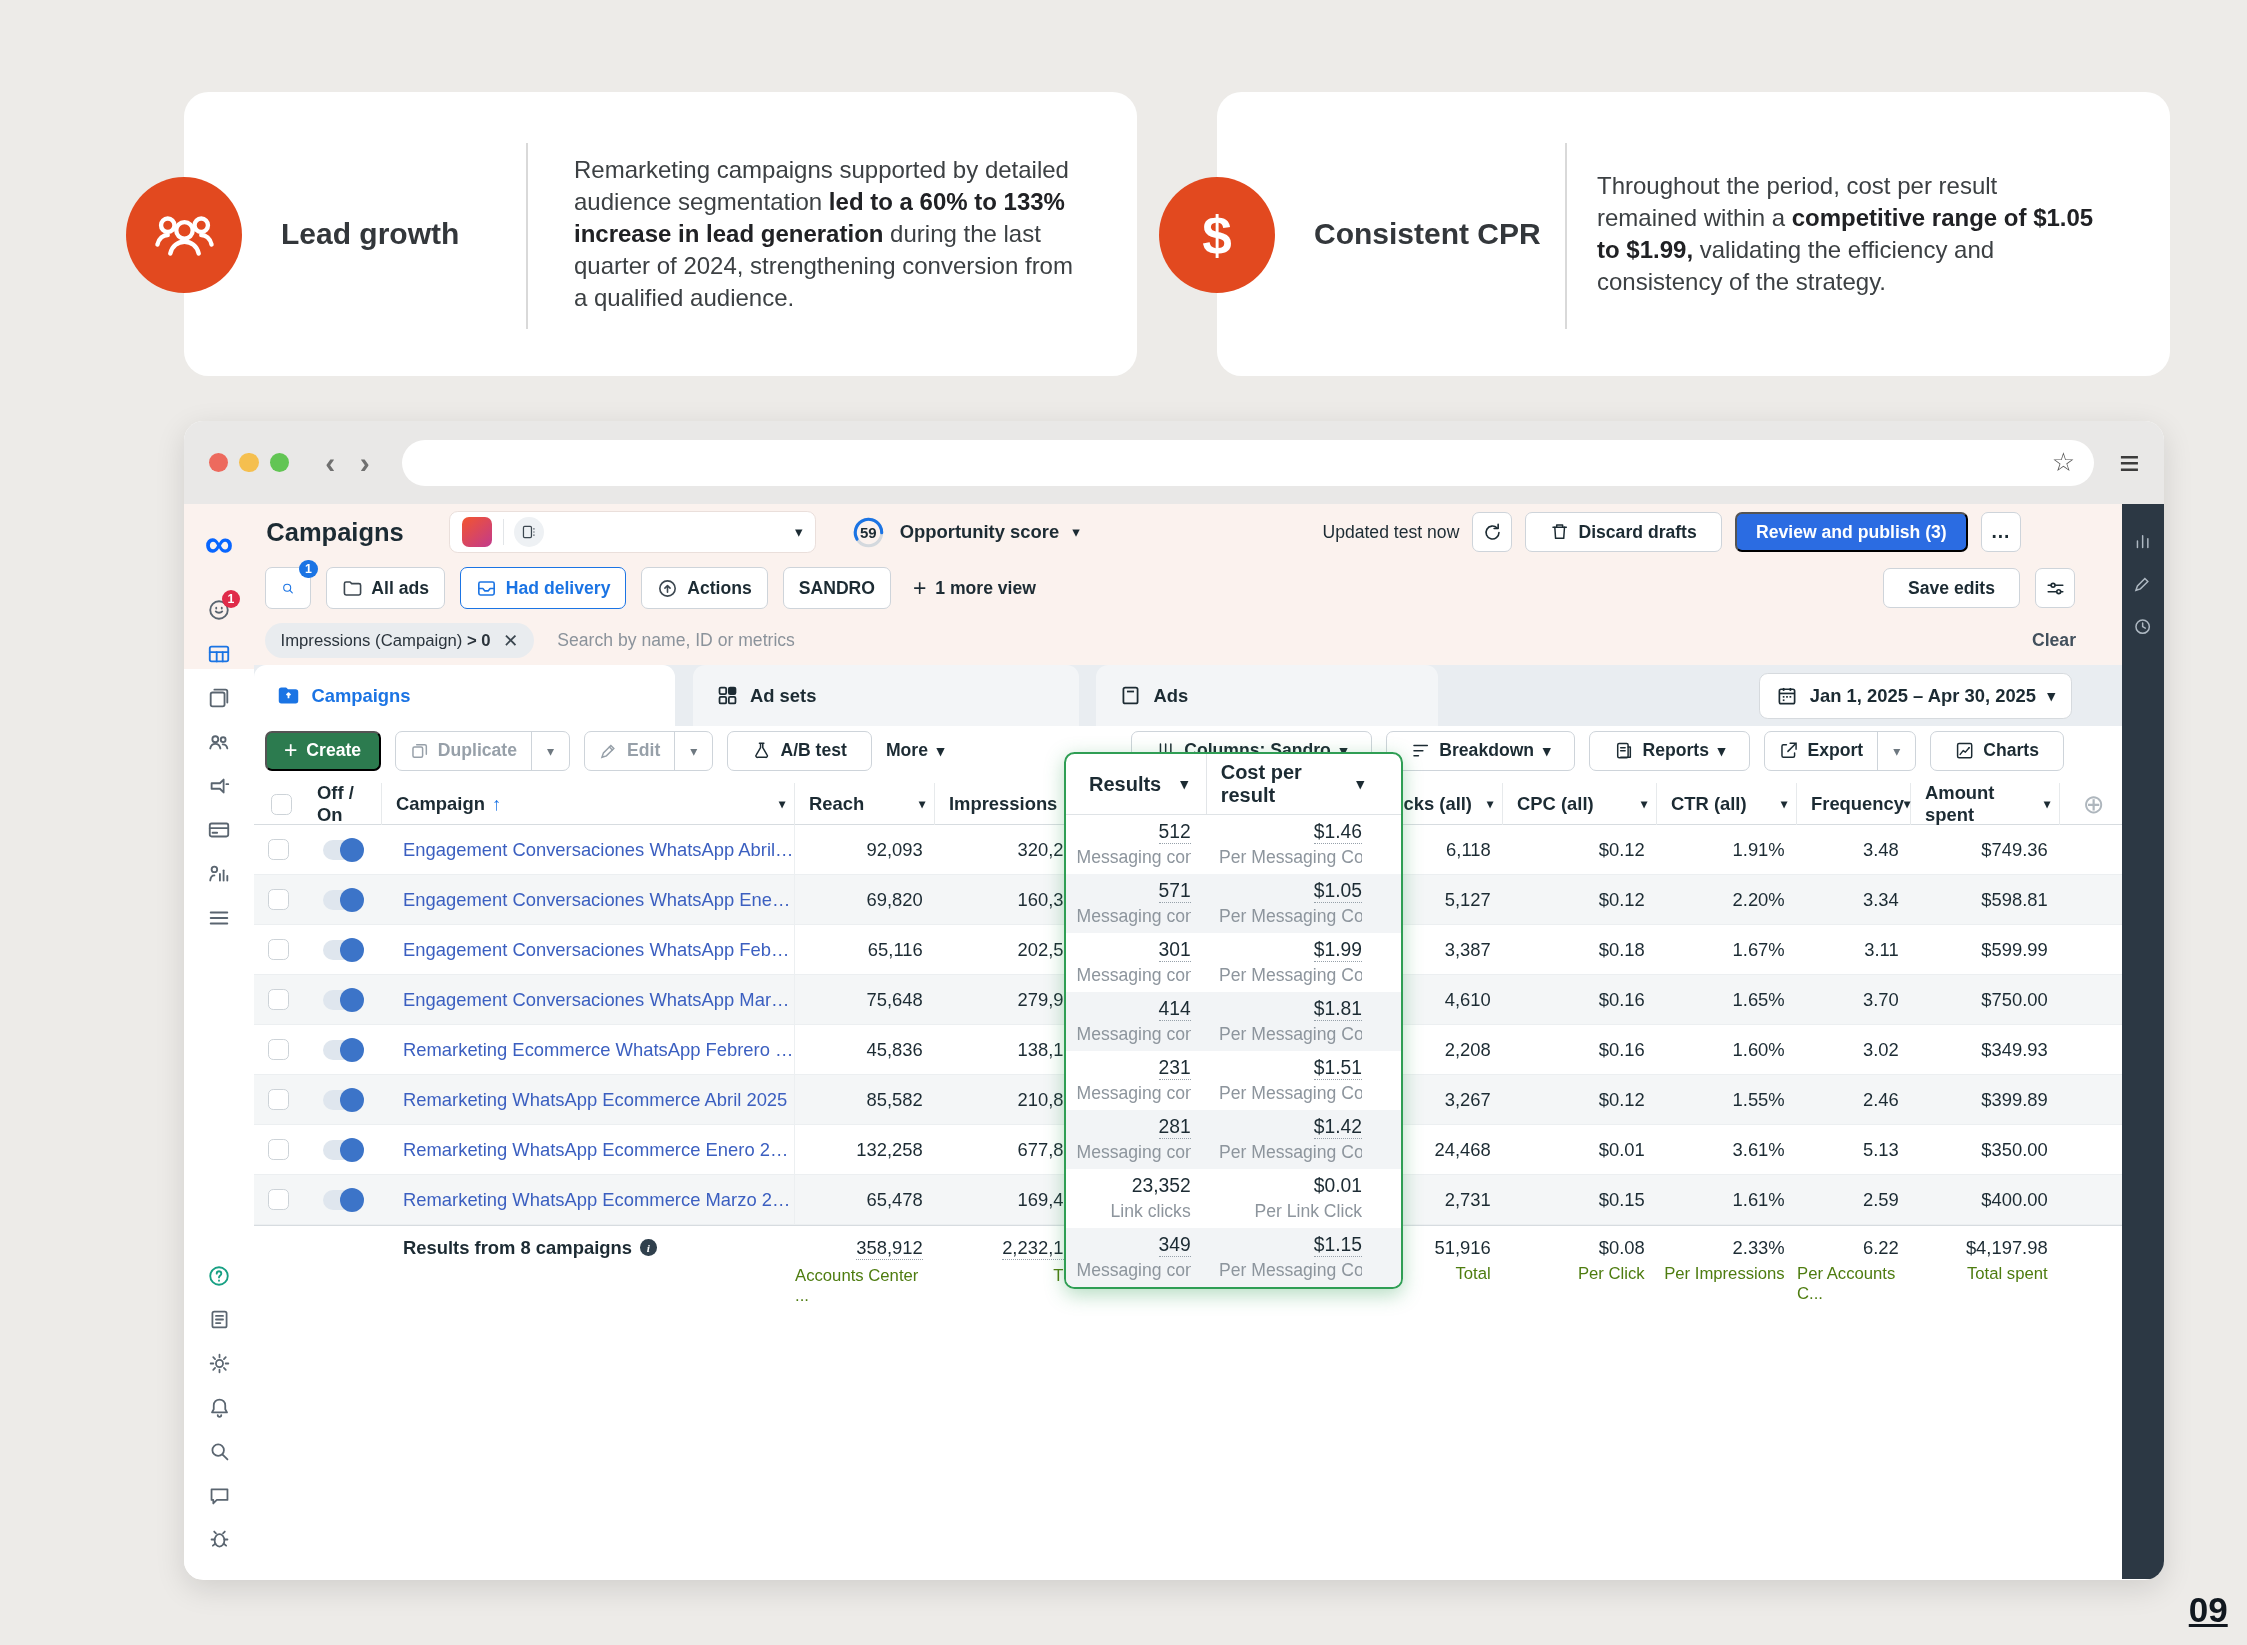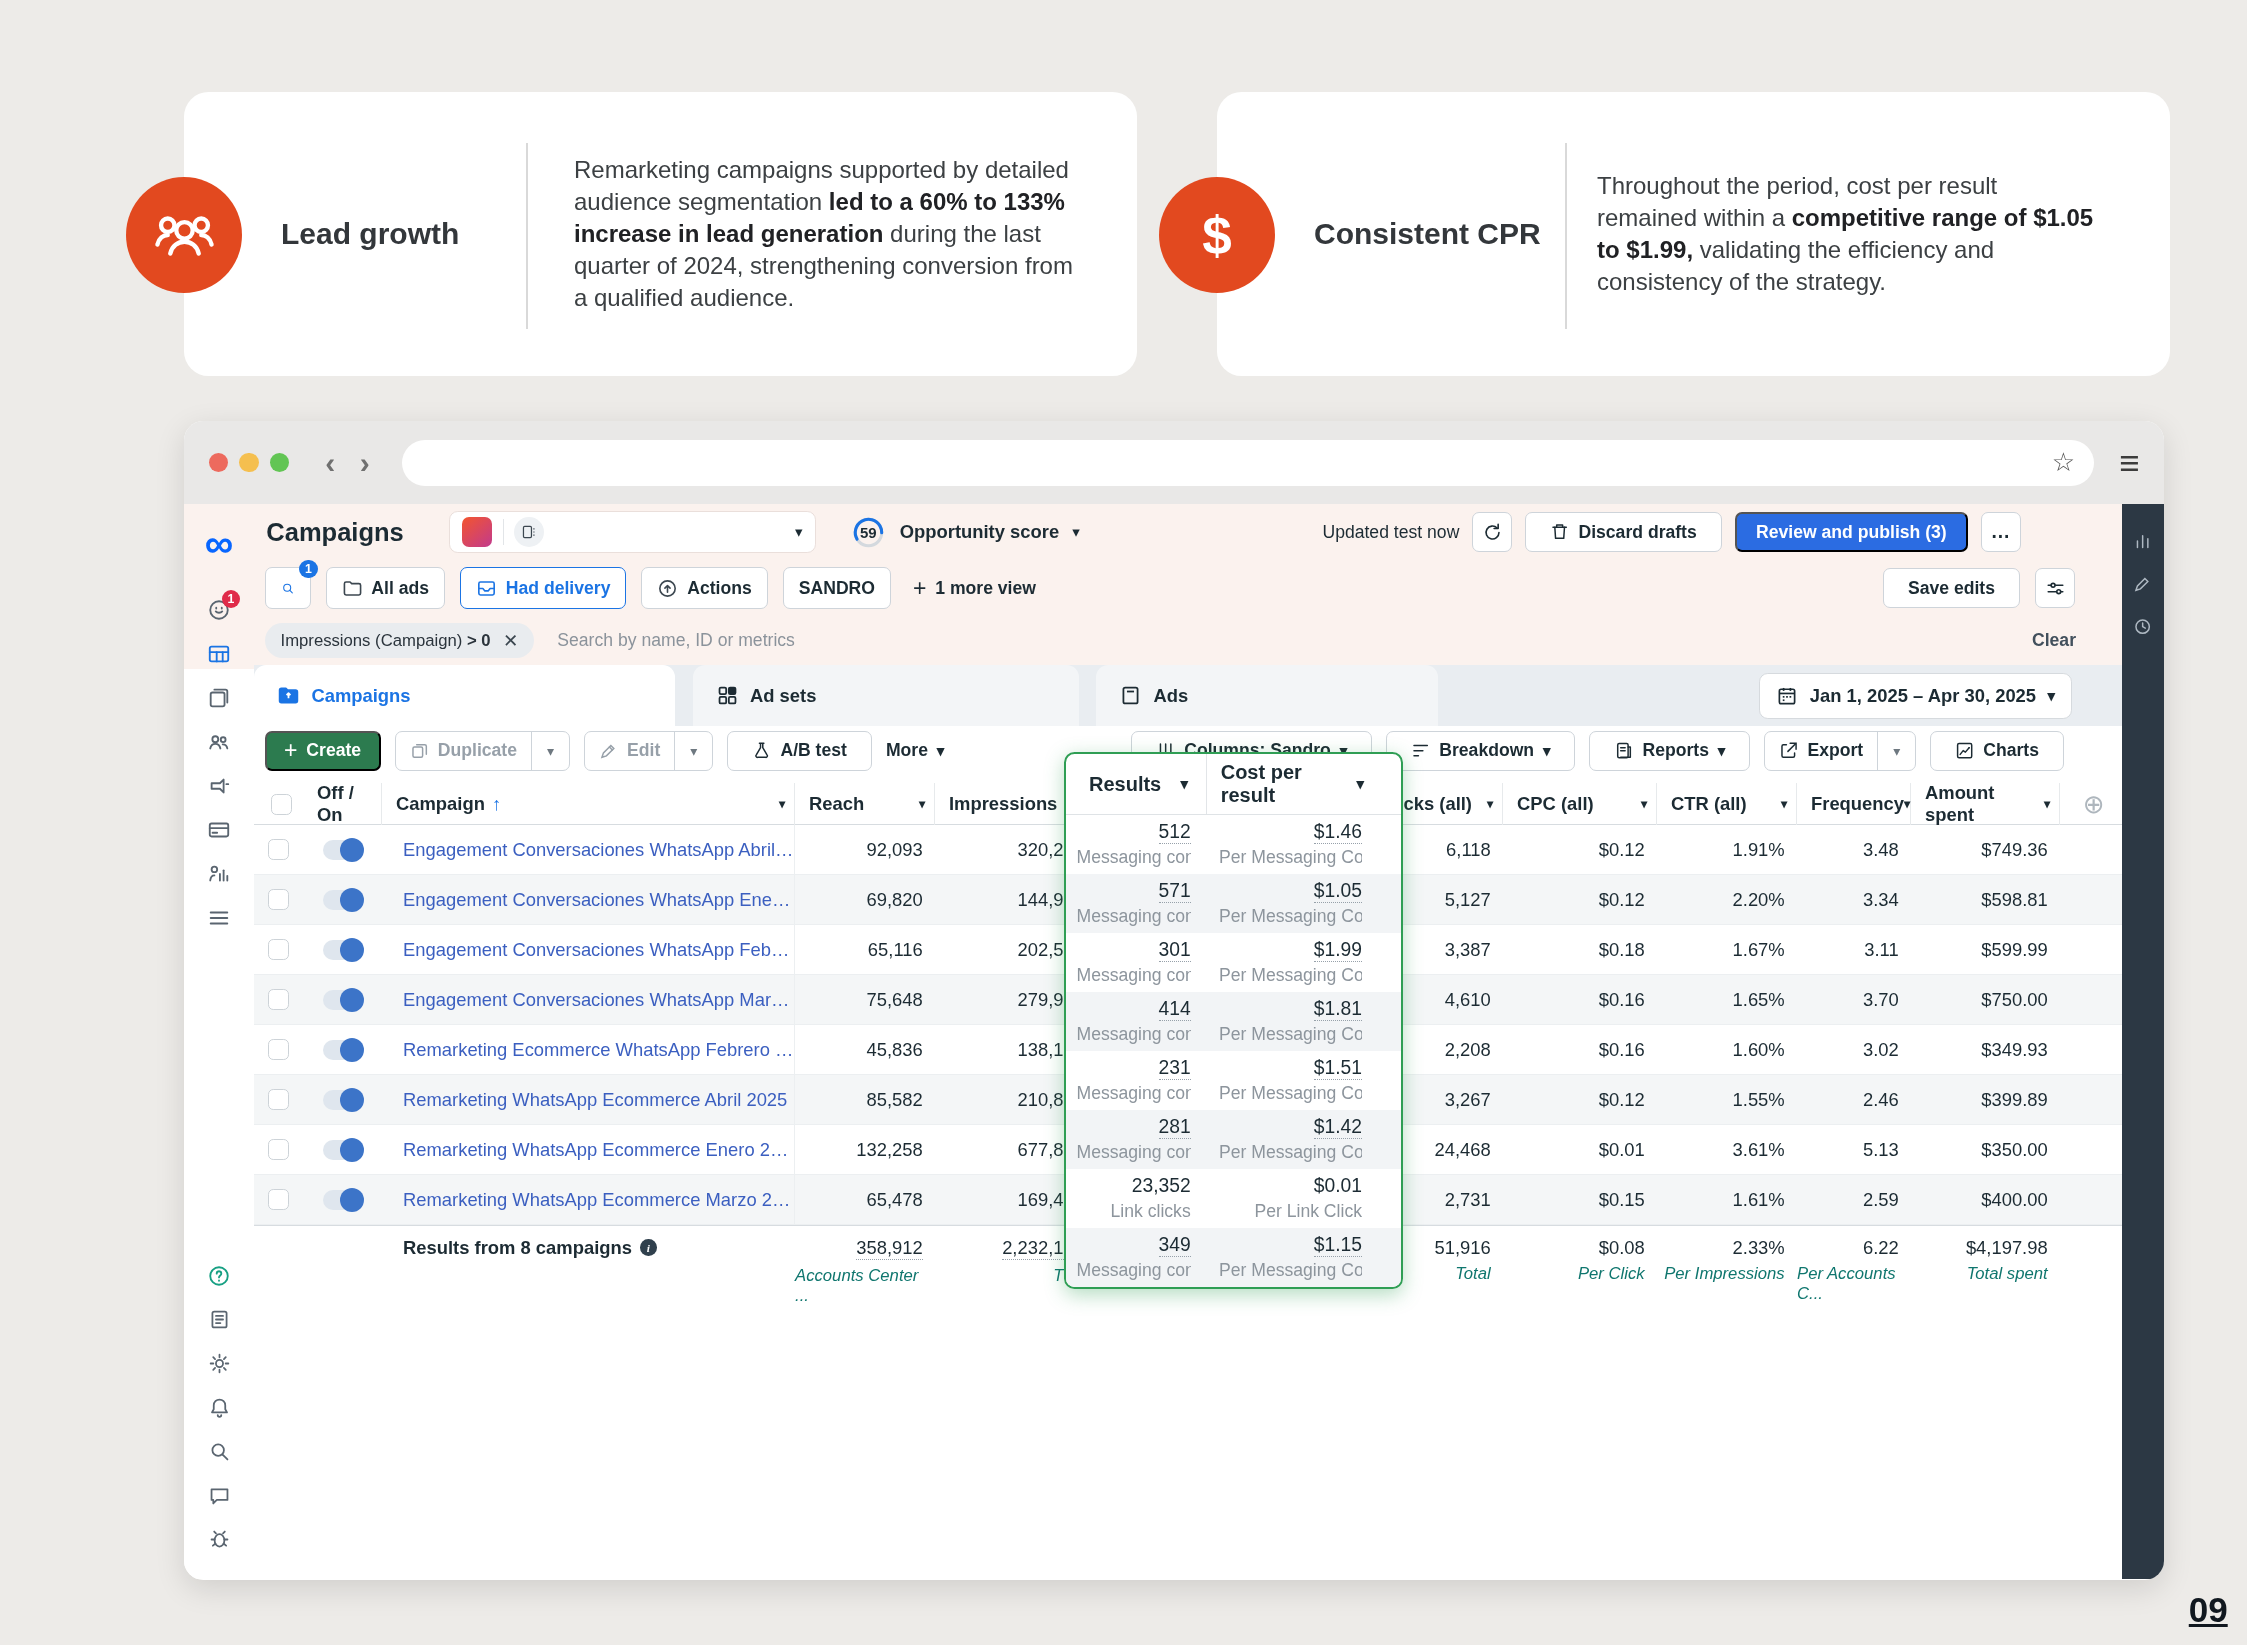--- a/index.html
+++ b/index.html
@@ -127,21 +127,21 @@
   .toggle { position:relative; width:40px; height:20px; border-radius:10.5px; background:#dfe6ee; }
   .toggle .knob { position:absolute; right:-1.8px; top:-1.8px; width:24px; height:24px; border-radius:50%; background:#3c74c8; }
   .c.name { padding-left:21px; border-right:0.9px solid #eceff1; }
   .c.name a { color:#3b5fc0; text-decoration:none; white-space:nowrap; overflow:hidden; text-overflow:ellipsis; }
   .c.num { justify-content:flex-end; padding-right:12.3px; }
   .c.impr { padding-right:3.5px; }
   .dot { border-bottom:1.8px dotted #97a1aa; padding-bottom:0.9px; }
   .t-totals { min-height:75px; border-top:0.9px solid #d7dce0; font-size:18.4px; background:#fff; align-items:flex-start; padding-top:10.5px; }
   .t-totals .cell { display:flex; flex-direction:column; align-items:flex-end; padding-right:12.3px; gap:5.3px; }
   .t-totals .cell.impr { padding-right:3.5px; }
-  .t-totals .sub { font-size:16.7px; color:#0f766e;font-style:italic; }
+  .t-totals .sub { font-size:16.7px; color:#4d7c0f; }
   .t-totals .tlabel { padding-left:21px; display:flex; align-items:center; gap:8px; font-weight:600; }
   .info-i { width:16.7px; height:16.7px; border-radius:50%; background:#30404d; color:#fff; font-size:11.4px; font-weight:bold; display:flex; align-items:center; justify-content:center; font-family:"Liberation Serif", serif; font-style:italic; }
 
   
   .overlay { position:absolute; left:810px; top:248px; width:339px; height:537px; background:#fff; border:2.6px solid #2f9e54; border-radius:10.5px; box-shadow:0 5.3px 19.3px rgba(47,158,84,.35); z-index:5; overflow:hidden; display:flex; flex-direction:column; }
   .ov-head { height:65px; display:flex; border-bottom:0.9px solid #dfe3e6; font-size:20px; font-weight:bold; }
   .ov-head .oh { display:flex; align-items:center; justify-content:space-between; }
   .ov-head .oh1 { width:42%; padding:0 17.6px 0 23px; border-right:0.9px solid #e2e5e8; }
   .ov-head .oh2 { width:58%; padding:0 37px 0 14px; }
   .ov-rows { flex:1; display:flex; flex-direction:column; }
@@ -636,21 +636,21 @@
                   <span class="knob"></span>
                 </span>
               </div>
     <div class="c name">
                 <a href="#">Engagement Conversaciones WhatsApp Enero 2025</a>
               </div>
     <div class="c num">
                 <span>69,820</span>
               </div>
     <div class="c num impr">
-                <span>144,9</span>
+                <span>160,3</span>
               </div>
     <div class="c"></div>
     <div class="c num">
                 <span>5,127</span>
               </div>
     <div class="c num">
                 <span>$0.12</span>
               </div>
     <div class="c num">
                 <span>2.20%</span>

